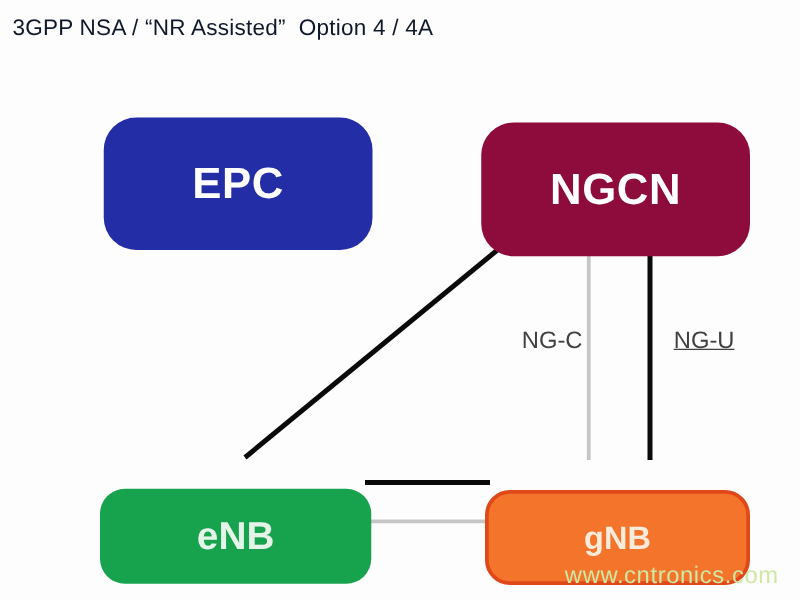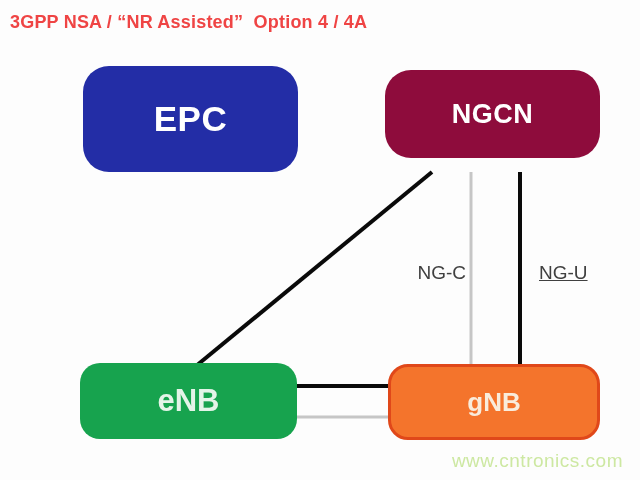--- a/index.html
+++ b/index.html
@@ -13,52 +13,53 @@
     width: 640px;
     height: 480px;
     background: #fdfdfd;
     overflow: hidden;
   }
   .title {
     position: absolute;
     left: 10px;
     top: 12px;
     font-size: 18px;
-    font-weight: bold;
-    color: #ef4444;
+    font-weight: normal;
+    color: #0f172a;
     white-space: pre;
     letter-spacing: 0.2px;
   }
   .lines {
     position: absolute;
     left: 0;
     top: 0;
     width: 640px;
     height: 480px;
   }
   .node {
     position: absolute;
     display: flex;
     align-items: center;
     justify-content: center;
     font-weight: bold;
     box-sizing: border-box;
+    margin-top: 28px;
   }
   .node-epc {
     left: 83px; top: 66px;
     width: 215px; height: 106px;
     border-radius: 26px;
     font-size: 35px;
     letter-spacing: 0.5px;
   }
   .node-ngcn {
     left: 385px; top: 70px;
-    width: 215px; height: 88px;
+    width: 215px; height: 107px;
     border-radius: 26px;
-    font-size: 27px;
+    font-size: 35px;
     letter-spacing: 0.5px;
     align-items: center;
   }
   .node-enb {
     left: 80px; top: 363px;
     width: 217px; height: 76px;
     border-radius: 20px;
     font-size: 31px;
   }
   .node-gnb {

